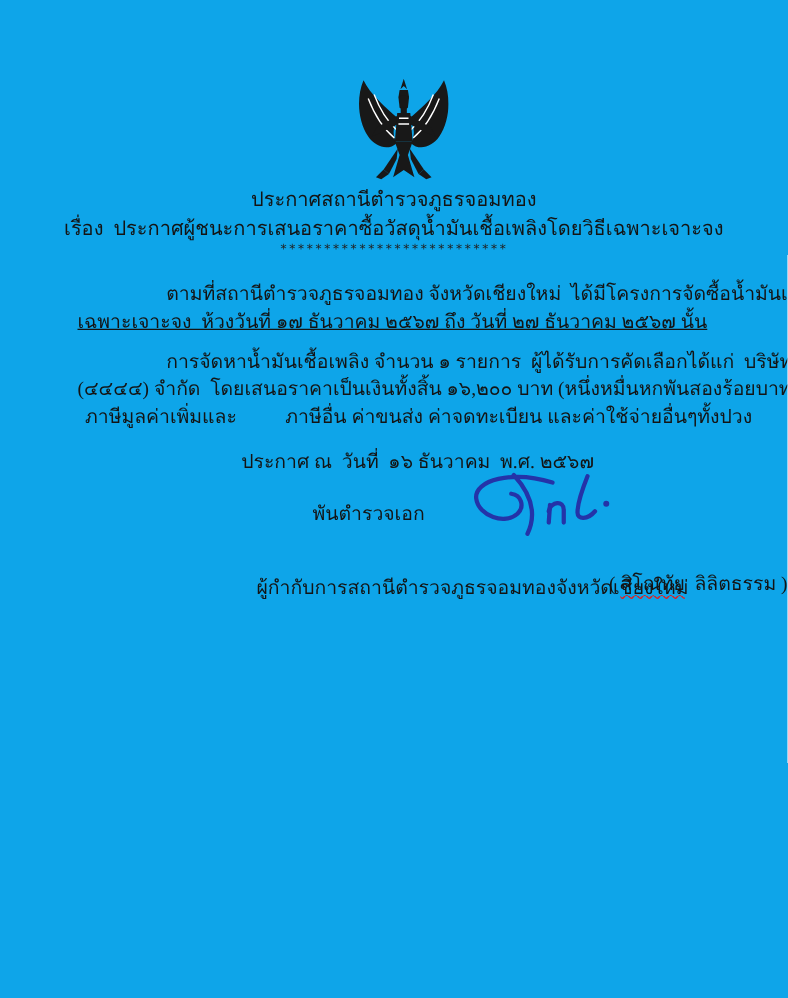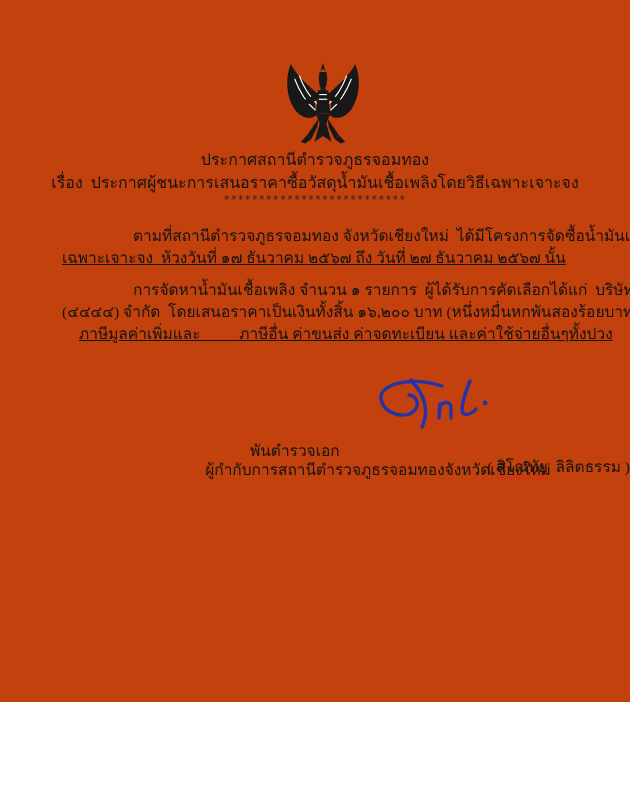--- a/index.html
+++ b/index.html
@@ -1,36 +1,36 @@
 <!DOCTYPE html>
 <html><head>
 <meta charset="utf-8">
 <style>
   html,body{margin:0;padding:0;background:#ffffff;}
   .page{
     position:relative;
-    width:630px;height:702px;
-    background:#c2410c;
+    width:630px;height:798px;
+    background:#0ea5e9;
     color:#141414;
     font-family:"Liberation Serif","DejaVu Serif",serif;
     overflow:hidden;
   }
   .abs{position:absolute;white-space:pre;}
   .center-line{position:absolute;left:0;width:630px;text-align:center;white-space:pre;}
   .title-line{top:147px;font-size:16px;}
   .subject-line{top:170px;font-size:16px;}
   .stars-line{top:194px;font-size:10px;letter-spacing:1px;font-family:"DejaVu Sans Mono",monospace;color:#222;}
   .body-line{font-size:15.5px;line-height:20px;}
   .p1l1{left:133px;top:226px;}
   .p1l2{left:62px;top:248px;text-decoration:underline;}
   .p2l1{left:133px;top:280px;}
   .p2l2{left:62px;top:302px;}
-  .p2l3{left:79px;top:324px;text-decoration:underline;}
+  .p2l3{left:68px;top:324px;}
   .date-line{left:193px;top:360px;}
-  .rank-line{left:250px;top:441px;}
+  .rank-line{left:250px;top:402px;}
   .closing-center{position:absolute;left:126px;width:504px;text-align:center;white-space:pre;font-size:15.5px;}
   .name-line{top:436px;text-align:right;}
   .position-line{top:457px;font-family:Liberation Mono, monospace;}
   .emblem{position:absolute;left:287px;top:62px;width:72px;height:84px;}
   .signature{position:absolute;left:352px;top:377px;width:142px;height:62px;}
   .misspell{
     text-decoration-line:underline;
     text-decoration-style:wavy;
     text-decoration-color:#e02020;
     text-decoration-thickness:1px;
@@ -77,20 +77,21 @@
   <div class="center-line subject-line">เรื่อง  ประกาศผู้ชนะการเสนอราคาซื้อวัสดุน้ำมันเชื้อเพลิงโดยวิธีเฉพาะเจาะจง</div>
   <div class="center-line stars-line">**************************</div>
 
   <div class="abs body-line p1l1">ตามที่สถานีตำรวจภูธรจอมทอง จังหวัดเชียงใหม่  ได้มีโครงการจัดซื้อน้ำมันเชื้อเพลิงโดยวิธี</div>
   <div class="abs body-line p1l2">เฉพาะเจาะจง  ห้วงวันที่ ๑๗ ธันวาคม ๒๕๖๗ ถึง วันที่ ๒๗ ธันวาคม ๒๕๖๗ นั้น</div>
 
   <div class="abs body-line p2l1">การจัดหาน้ำมันเชื้อเพลิง จำนวน ๑ รายการ  ผู้ได้รับการคัดเลือกได้แก่  บริษัทเพิ่มพูลปิโตรเลียม</div>
   <div class="abs body-line p2l2">(๔๔๔๔) จำกัด  โดยเสนอราคาเป็นเงินทั้งสิ้น ๑๖,๒๐๐ บาท (หนึ่งหมื่นหกพันสองร้อยบาทถ้วน)  รวม</div>
   <div class="abs body-line p2l3">ภาษีมูลค่าเพิ่มและ          ภาษีอื่น ค่าขนส่ง ค่าจดทะเบียน และค่าใช้จ่ายอื่นๆทั้งปวง</div>
 
+  <div class="abs body-line date-line">ประกาศ ณ  วันที่  ๑๖ ธันวาคม  พ.ศ. ๒๕๖๗</div>
 
   <svg class="signature" viewBox="0 0 142 62" aria-hidden="true">
     <g fill="none" stroke="#2433a8" stroke-width="3.4" stroke-linecap="round" stroke-linejoin="round">
       <path d="M90 9 C58 -1 27 7 29 22 C31 36 52 43 62 34 C68 28 65 19 57 18"></path>
       <path d="M59 3 C70 15 79 31 70 50"></path>
       <path d="M88 27 L87 41"></path>
       <path d="M87 32 C89 24 99 23 99 31 L99 41"></path>
       <path d="M118 4 C114 14 110 26 110 33 C110 39 118 39 124 32"></path>
     </g>
     <circle cx="133" cy="26" r="2.4" fill="#2433a8"></circle>

